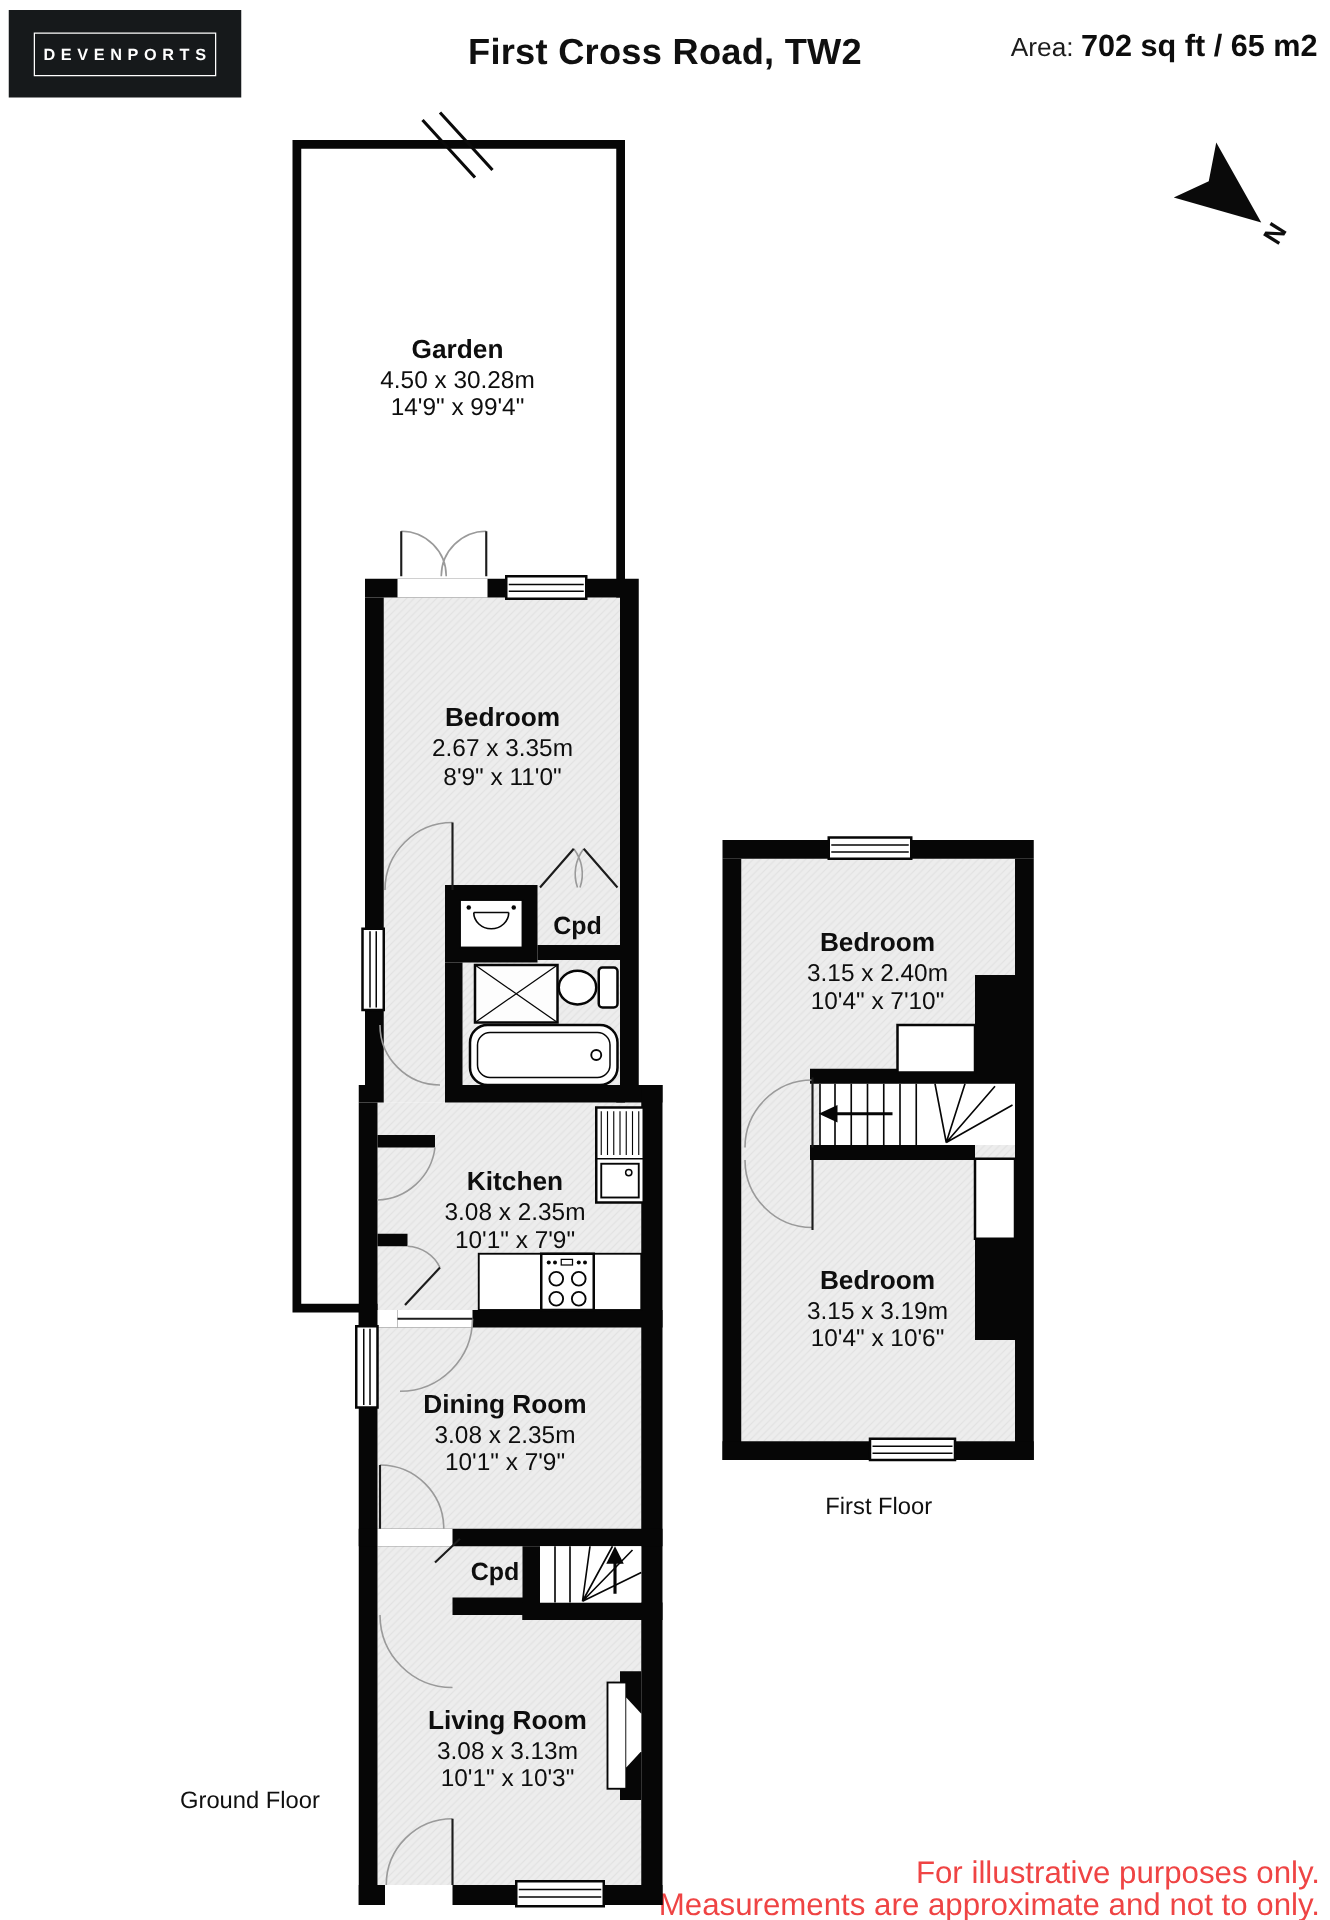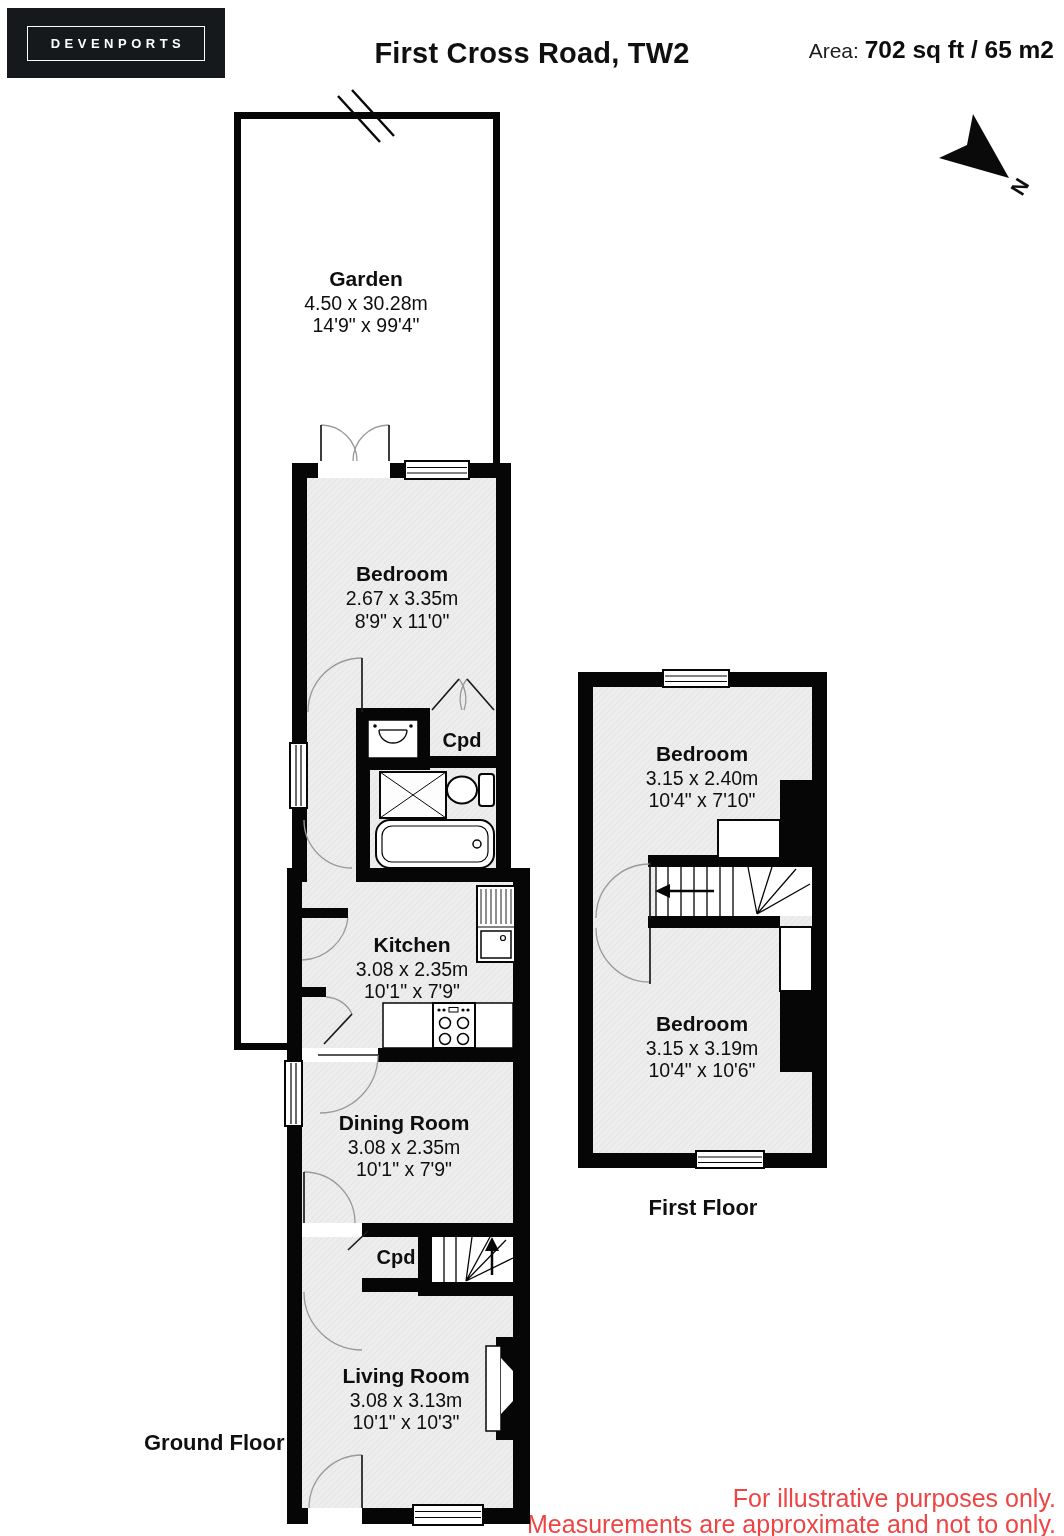--- a/index.html
+++ b/index.html
@@ -1,26 +1,26 @@
 <!DOCTYPE html>
 <html><head>
 <meta charset="utf-8">
 <style>
   html,body{margin:0;padding:0;background:#fff;}
   body{width:1064px;height:1536px;position:relative;font-family:"Liberation Sans",sans-serif;overflow:hidden;}
   .abs{position:absolute;}
   
-  .logo{left:7px;top:8px;width:218px;height:70px;background:#16191b;}
+  .logo{left:7px;top:8px;width:186px;height:70px;background:#16191b;}
   .logo-inner{position:absolute;left:20px;right:20px;top:18px;bottom:17px;border:1.5px solid #fff;
     display:flex;align-items:center;justify-content:center;color:#fff;font-size:13px;font-weight:600;
     letter-spacing:4.5px;padding-left:4px;}
-  .title{left:0;right:0;top:37px;text-align:center;font-size:29px;font-weight:700;color:#101010;letter-spacing:.2px;}
-  .area{right:10px;top:36px;font-size:21px;color:#1c1c1c;white-space:nowrap;}
+  .title{left:0;right:0;top:26px;text-align:center;font-size:29px;font-weight:700;color:#101010;letter-spacing:.2px;}
+  .area{right:10px;top:24px;font-size:21px;color:#1c1c1c;white-space:nowrap;}
   .area b{font-size:24.5px;color:#0d0d0d;}
-  .floor-label{font-size:22px;font-weight:700;color:#101010;}
+  .floor-label{font-size:19px;font-weight:400;color:#101010;}
   .gf-label{left:144px;top:1430px;}
   .ff-label{left:578px;top:1195px;width:250px;text-align:center;}
   .footer{right:8px;top:1485px;text-align:right;font-size:25px;color:#ef4444;line-height:26px;}
   svg{position:absolute;left:0;top:0;}
   svg text{font-family:"Liberation Sans",sans-serif;fill:#0e0e0e;}
   .rname{font-size:21px;font-weight:700;}
   .rdim{font-size:19.5px;}
   .cpdname{font-size:20px;font-weight:700;}
 </style>
 </head>

